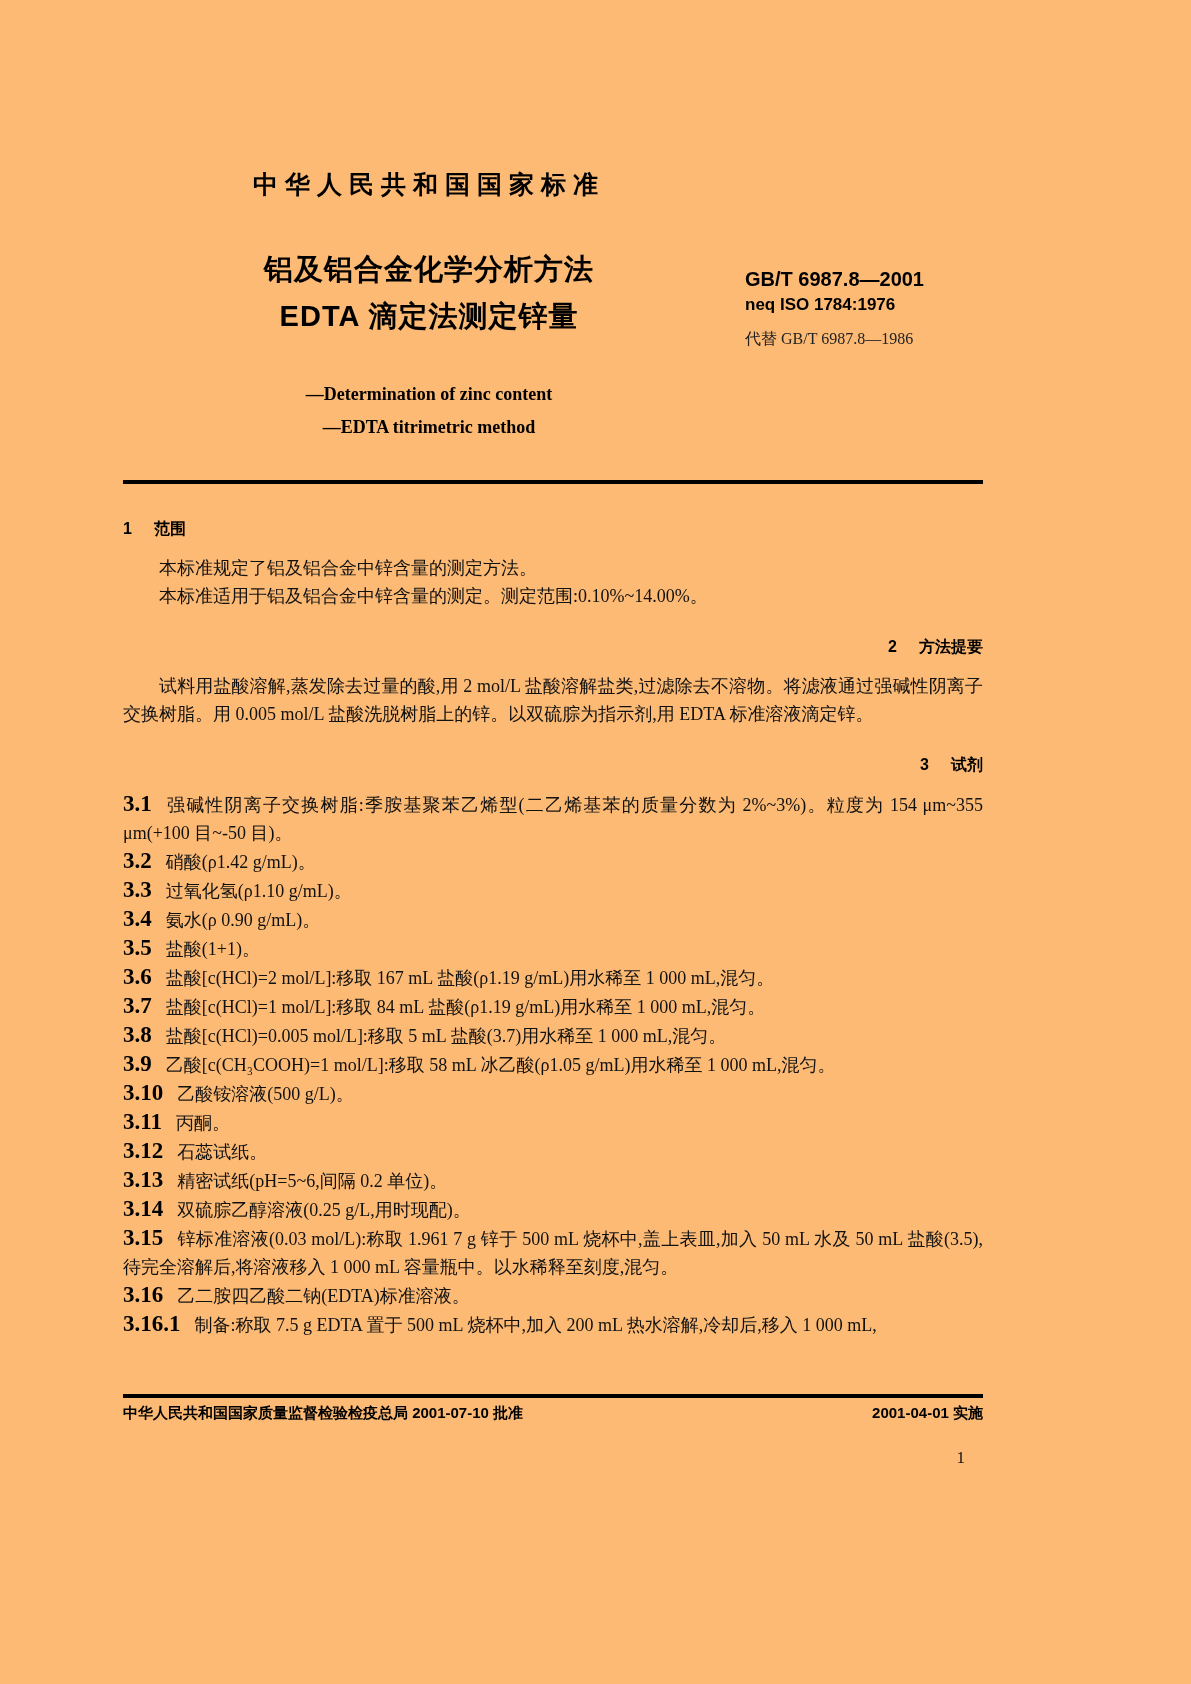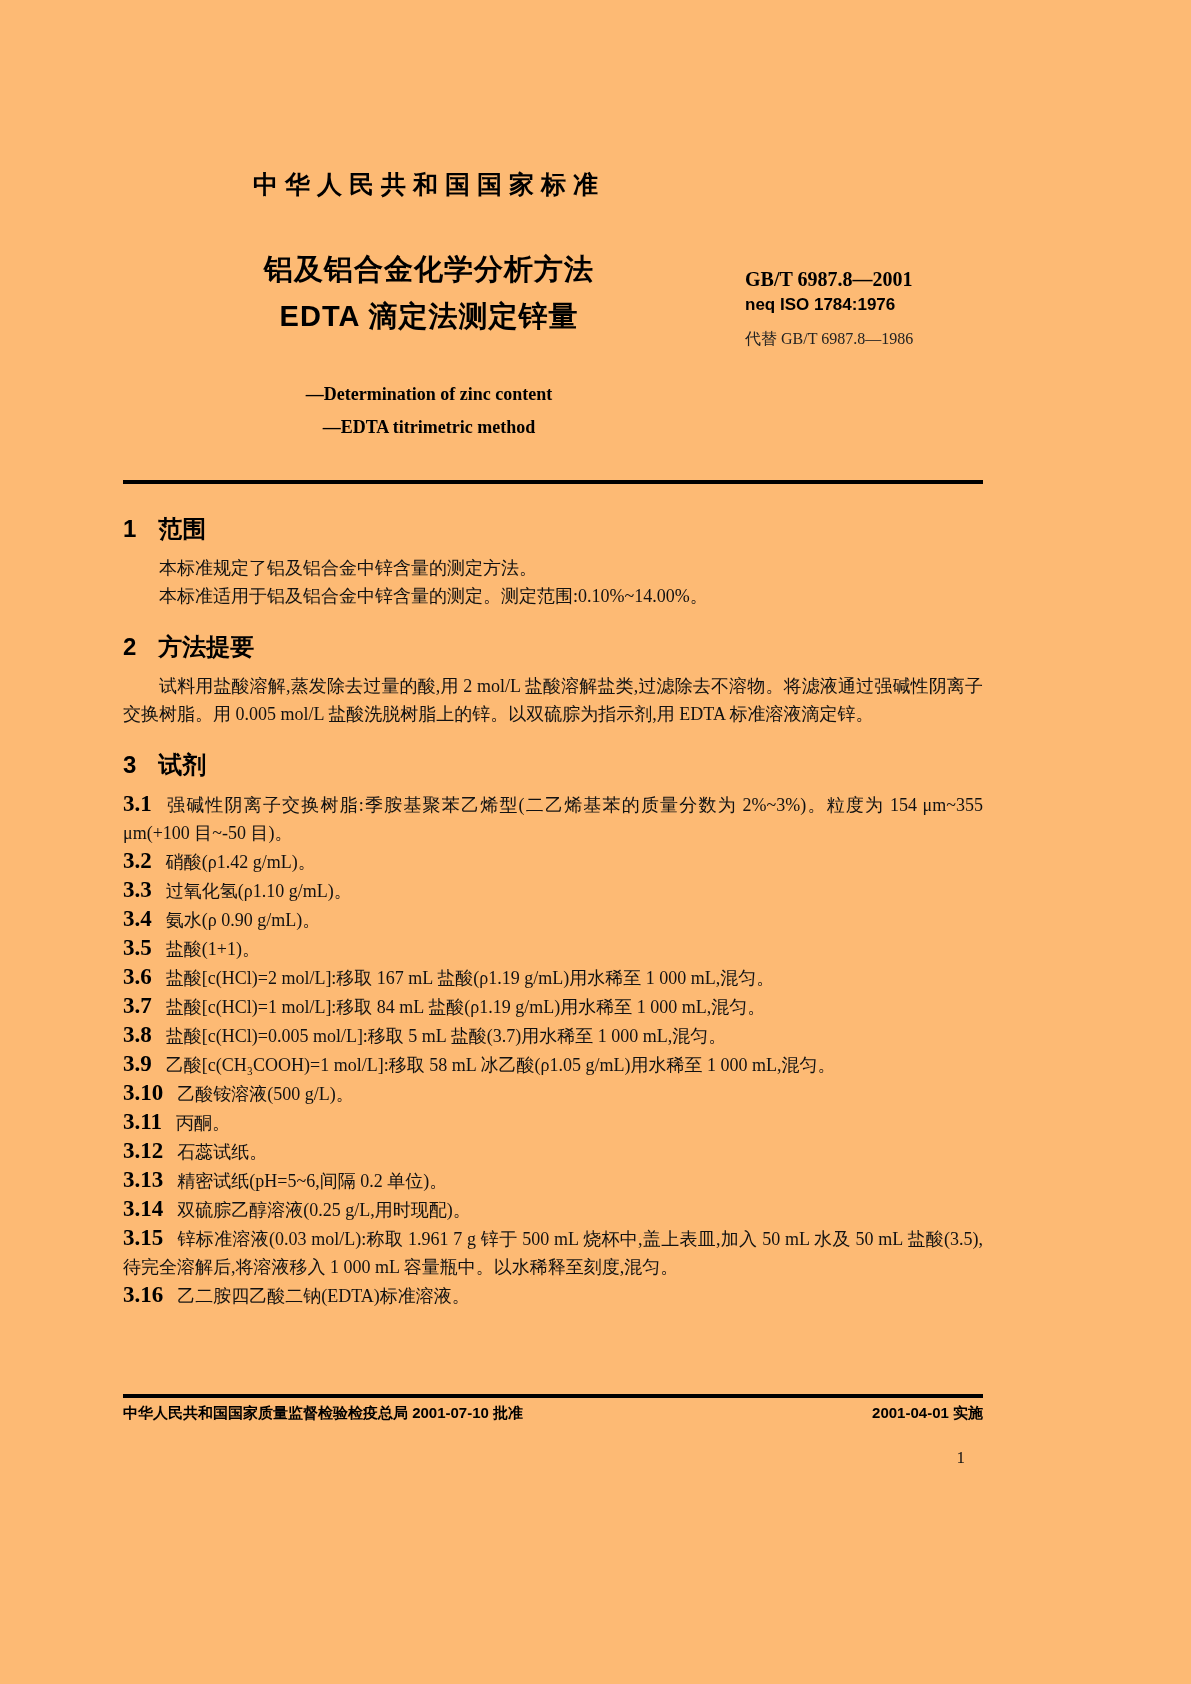--- a/index.html
+++ b/index.html
@@ -26,45 +26,45 @@
     position: absolute; left: 123px; width: 612px;
     text-align: center;
     font-family: "Liberation Sans", "DejaVu Sans", sans-serif;
     font-weight: bold; font-size: 29px; letter-spacing: 1px;
     color: #000;
   }
   .cn-title.t1 { top: 250px; }
   .cn-title.t2 { top: 297px; }
 
   .std-block { position: absolute; left: 745px; top: 268px; width: 250px; }
-  .std-no  { font-family: Liberation Serif, serif; font-weight: bold; font-size: 20px; color:#000; }
+  .std-no  { font-family: Liberation Sans, sans-serif; font-weight: bold; font-size: 20px; color:#000; }
   .std-neq { font-family: "Liberation Sans", "DejaVu Sans", sans-serif; font-weight: bold; font-size: 17px; margin-top: 4px; color:#000; }
   .std-replaces { font-size: 16px; margin-top: 14px; color:#222; }
 
   .en-title {
     position: absolute; left: 123px; width: 612px;
     text-align: center; font-weight: bold; font-size: 18px; color:#000;
   }
   .en-title.e1 { top: 351px; }
   .en-title.e2 { top: 384px; }
   .en-title.e3 { top: 417px; }
 
   .rule { position: absolute; left: 123px; width: 860px; background: #000; }
   .rule.top-rule { top: 480px; height: 4px; }
   .rule.footer-rule { top: 1394px; height: 4px; }
 
   .body-flow { position: absolute; top: 518px; left: 123px; width: 860px; font-size: 18px; line-height: 28px; }
 
   .sec-heading {
     font-family: "Liberation Sans", "DejaVu Sans", sans-serif;
-    font-weight: bold; font-size: 24px; line-height: 22px; color:#000;
+    font-weight: bold; font-size: 16px; line-height: 22px; color:#000;
     margin-bottom: 14px;
   }
   .sec-heading .sec-num { margin-right: 22px; }
-  .mt { margin-top: 26px; }
+  .mt { margin-top: 26px; text-align: right; }
 
   p.para { text-align: justify; text-indent: 2em; }
   p.item { text-align: justify; }
   .clause-num {
     font-family: Liberation Serif, serif;
     font-weight: bold; font-size: 23px; margin-right: 14px; color:#000;
   }
   .items { margin-top: 2px; }
 
   .footer-row {
@@ -126,20 +126,21 @@
       <p class="item"><span class="clause-num">3.7</span><span>盐酸[c(HCl)=1 mol/L]:移取 84 mL 盐酸(ρ1.19 g/mL)用水稀至 1 000 mL,混匀。</span></p>
       <p class="item"><span class="clause-num">3.8</span><span>盐酸[c(HCl)=0.005 mol/L]:移取 5 mL 盐酸(3.7)用水稀至 1 000 mL,混匀。</span></p>
       <p class="item"><span class="clause-num">3.9</span><span>乙酸[c(CH₃COOH)=1 mol/L]:移取 58 mL 冰乙酸(ρ1.05 g/mL)用水稀至 1 000 mL,混匀。</span></p>
       <p class="item"><span class="clause-num">3.10</span><span>乙酸铵溶液(500 g/L)。</span></p>
       <p class="item"><span class="clause-num">3.11</span><span>丙酮。</span></p>
       <p class="item"><span class="clause-num">3.12</span><span>石蕊试纸。</span></p>
       <p class="item"><span class="clause-num">3.13</span><span>精密试纸(pH=5~6,间隔 0.2 单位)。</span></p>
       <p class="item"><span class="clause-num">3.14</span><span>双硫腙乙醇溶液(0.25 g/L,用时现配)。</span></p>
       <p class="item"><span class="clause-num">3.15</span><span>锌标准溶液(0.03 mol/L):称取 1.961 7 g 锌于 500 mL 烧杯中,盖上表皿,加入 50 mL 水及 50 mL 盐酸(3.5),待完全溶解后,将溶液移入 1 000 mL 容量瓶中。以水稀释至刻度,混匀。</span></p>
       <p class="item"><span class="clause-num">3.16</span><span>乙二胺四乙酸二钠(EDTA)标准溶液。</span></p>
+      <p class="item"><span class="clause-num">3.16.1</span><span>制备:称取 7.5 g EDTA 置于 500 mL 烧杯中,加入 200 mL 热水溶解,冷却后,移入 1 000 mL,</span></p>
     </div>
 
   </div>
 
   <div class="rule footer-rule"></div>
 
   <div class="footer-row">
     <span>中华人民共和国国家质量监督检验检疫总局 2001-07-10 批准</span>
     <span>2001-04-01 实施</span>
   </div>

